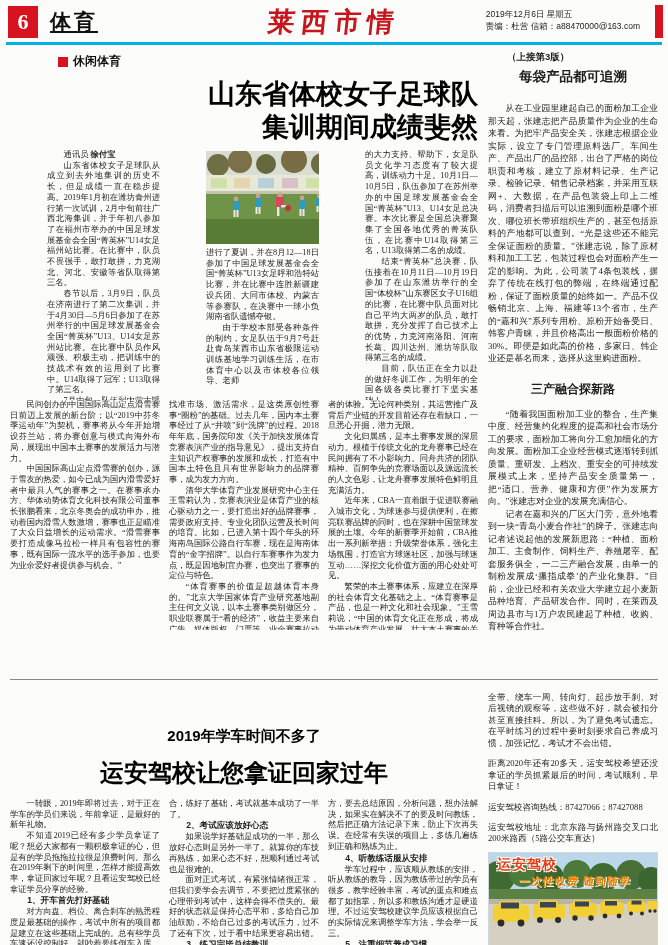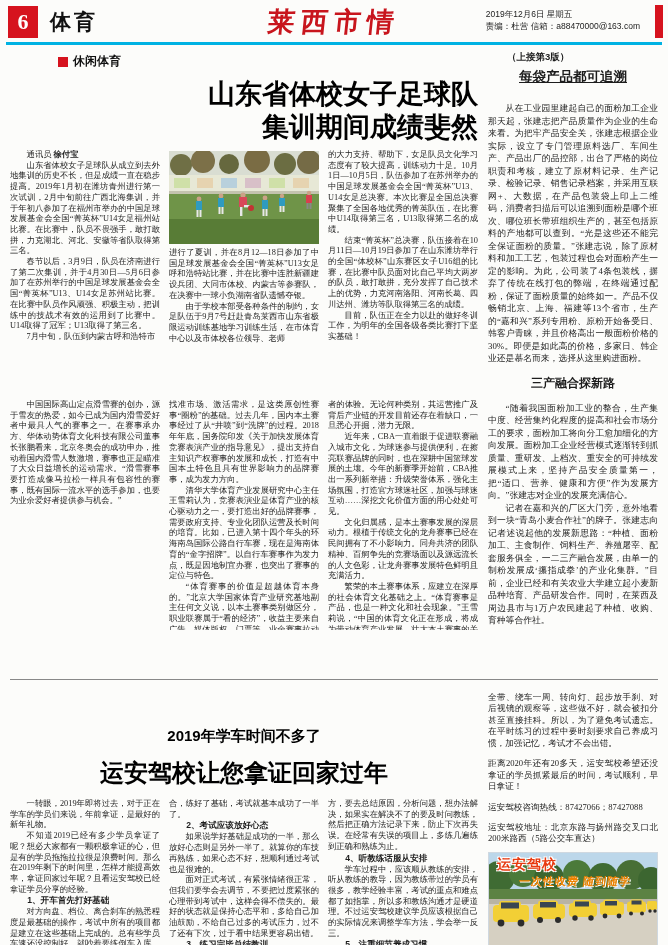--- a/index.html
+++ b/index.html
@@ -6,51 +6,51 @@
   .page{
     position:relative;width:668px;height:945px;margin:0 auto;
     background:#fcfcfa;color:#1d1d1d;overflow:hidden;
     font-family:"Liberation Serif","DejaVu Serif",serif;
   }
   
   .masthead{position:relative;height:42px;}
   .mh-left{position:absolute;left:8px;top:6px;display:flex;align-items:center;gap:12px;}
   .pagenum-box{width:30px;height:32px;background:#d6131e;color:#fff;display:flex;align-items:center;justify-content:center;
     font:bold 22px "Liberation Serif",serif;}
-  .section-name{font:bold 21px "Liberation Sans",sans-serif;letter-spacing:3px;color:#111;}
+  .section-name{font:bold 21px "Liberation Sans",sans-serif;letter-spacing:3px;color:#111;text-decoration:underline;}
   .paper-title{position:absolute;left:50%;top:4px;transform:translateX(-50%) skewX(-6deg);
     color:#c8151d;font:bold 27px "DejaVu Serif",serif;letter-spacing:6px;white-space:nowrap;}
   .issue-info{position:absolute;right:28px;top:9px;font:8.5px "Liberation Sans",sans-serif;line-height:11.5px;color:#222;text-align:left;}
   .corner-bar{position:absolute;right:5px;top:5px;width:8px;height:33px;background:#d6131e;}
   .masthead-rule{height:3px;background:#00b2e3;margin:0 6px;}
   
   .content{display:flex;gap:10px;padding:2px 10px 0 10px;}
   .left-zone{width:468px;}
   .right-zone{width:170px;height:622px;overflow:hidden;padding-top:4px;}
   .section-label{display:flex;align-items:center;gap:5px;margin:6px 0 0 0;
     font:bold 12px "Liberation Sans",sans-serif;color:#111;padding-left:48px;}
   .bullet{width:10px;height:10px;background:#d6131e;flex:0 0 auto;}
   
   .hl-big{ text-align:right;font:bold 27px "Liberation Sans",sans-serif;line-height:33px;margin:8px 0 6px;color:#000;}
   .hl-mid{text-align:center;font:bold 24px "Liberation Sans",sans-serif;margin:12px 0 8px;color:#000;}
   .hl-sub{text-align:center;font:bold 15px "Liberation Sans",sans-serif;margin:0 0 11px;color:#000;}
   
   .cols{display:flex;gap:9px;}
   .col{width:150px;font-size:8.3px;line-height:10.7px;text-align:justify;overflow:hidden;}
-  .cols-a1 .col{height:250px;}
+  .cols-a1 .col{height:250px;margin-left:37px;}
   .cols-a2 .col{height:230px;}
   .cols-a3 .col{height:166px;}
   .col p,.right-zone p{margin:0;text-indent:2em;}
   p.cont{text-indent:0;}
   .num-head{font:bold 8.6px "Liberation Sans",sans-serif;text-indent:1.2em;margin:1px 0;}
   
   .right-zone{font-size:8.8px;line-height:12.5px;text-align:justify;}
   .continued-label{font:bold 9.5px "Liberation Sans",sans-serif;text-indent:0;}
-  .flour-title{text-align:center;font:bold 13.5px "Liberation Sans",sans-serif;margin:4px 0 16px;text-decoration:underline;}
-  .flour-subhead{text-align:center;font:bold 12px "Liberation Sans",sans-serif;margin:10px 0 10px;}
+  .flour-title{text-align:center;font:bold 13.5px "Liberation Sans",sans-serif;margin:4px 0 16px;}
+  .flour-subhead{text-align:center;font:bold 12px "Liberation Sans",sans-serif;margin:16px 0 10px;}
   
   .photo{width:150px;height:93px;margin:1px 0 4px;display:block;}
   
   .divider{height:1px;background:#888;margin:6px 10px 0 10px;}
   .bottom-zone{display:flex;gap:10px;padding:3px 10px 0 10px;}
   .bottom-left{width:468px;}
   .bl-head{margin-top:44px;}
   .bottom-right{width:170px;font-size:8.6px;line-height:11.6px;text-align:justify;}
   .br-text{height:164px;overflow:hidden;}
   .ad{position:relative;width:170px;height:97px;margin-top:5px;border:1px solid #cfd8e0;box-sizing:border-box;overflow:hidden;}
@@ -156,31 +156,32 @@
             <p class="cont">的大力支持、帮助下，女足队员文化学习态度有了较大提高，训练动力十足。10月1日—10月5日，队伍参加了在苏州举办的中国足球发展基金会全国“菁英杯”U13、U14女足总决赛。本次比赛是全国总决赛聚集了全国各地优秀的菁英队伍，在比赛中U14取得第三名，U13取得第二名的成绩。</p>
             <p>结束“菁英杯”总决赛，队伍接着在10月11日—10月19日参加了在山东潍坊举行的全国“体校杯”山东赛区女子U16组的比赛，在比赛中队员面对比自己平均大两岁的队员，敢打敢拼，充分发挥了自己技术上的优势，力克河南洛阳、河南长葛、四川达州、潍坊等队取得第三名的成绩。</p>
             <p>目前，队伍正在全力以赴的做好冬训工作，为明年的全国各级各类比赛打下坚实基础！</p>
           </div>
         </div>
       </article>
 
       <article>
         <div class="cols cols-a2">
           <div class="col">
+            <p>民间创办的中国国际高山定点滑雪赛日前迈上发展的新台阶；以“2019中芬冬季运动年”为契机，赛事将从今年开始增设芬兰站，将办赛创意与模式向海外布局，展现出中国本土赛事的发展活力与潜力。</p>
             <p>中国国际高山定点滑雪赛的创办，源于雪友的热爱，如今已成为国内滑雪爱好者中最具人气的赛事之一。在赛事承办方、华体动势体育文化科技有限公司董事长张鹏看来，北京冬奥会的成功申办，推动着国内滑雪人数激增，赛事也正是瞄准了大众日益增长的运动需求。“滑雪赛事要打造成像马拉松一样具有包容性的赛事，既有国际一流水平的选手参加，也要为业余爱好者提供参与机会。”</p>
           </div>
           <div class="col">
             <p class="cont">找准市场、激活需求，是这类原创性赛事“圈粉”的基础。过去几年，国内本土赛事经过了从“井喷”到“洗牌”的过程。2018年年底，国务院印发《关于加快发展体育竞赛表演产业的指导意见》，提出支持自主知识产权赛事的发展和成长，打造有中国本土特色且具有世界影响力的品牌赛事，成为发力方向。</p>
             <p>清华大学体育产业发展研究中心主任王雪莉认为，竞赛表演业是体育产业的核心驱动力之一，要打造出好的品牌赛事，需要政府支持、专业化团队运营及长时间的培育。比如，已进入第十四个年头的环海南岛国际公路自行车赛，现在是海南体育的“金字招牌”。以自行车赛事作为发力点，既是因地制宜办赛，也突出了赛事的定位与特色。</p>
             <p>“体育赛事的价值是超越体育本身的。”北京大学国家体育产业研究基地副主任何文义说，以本土赛事类别做区分，职业联赛属于“看的经济”，收益主要来自广告、媒体版权、门票等，业余赛事拉动的则是“玩的经济”，重在参与</p>
           </div>
           <div class="col">
             <p class="cont">者的体验。无论何种类别，其运营推广及背后产业链的开发目前还存在着缺口，一旦悉心开掘，潜力无限。</p>
+            <p>文化归属感，是本土赛事发展的深层动力。根植于传统文化的龙舟赛事已经在民间拥有了不小影响力。同舟共济的团队精神、百舸争先的竞赛场面以及源远流长的人文色彩，让龙舟赛事发展特色鲜明且充满活力。</p>
             <p>近年来，CBA一直着眼于促进联赛融入城市文化，为球迷参与提供便利，在擦亮联赛品牌的同时，也在深耕中国篮球发展的土壤。今年的新赛季开始前，CBA推出一系列新举措：升级荣誉体系，强化主场氛围，打造官方球迷社区，加强与球迷互动……深挖文化价值方面的用心处处可见。</p>
-            <p>文化归属感，是本土赛事发展的深层动力。根植于传统文化的龙舟赛事已经在民间拥有了不小影响力。同舟共济的团队精神、百舸争先的竞赛场面以及源远流长的人文色彩，让龙舟赛事发展特色鲜明且充满活力。</p>
             <p>繁荣的本土赛事体系，应建立在深厚的社会体育文化基础之上。“体育赛事是产品，也是一种文化和社会现象。”王雪莉说，“中国的体育文化正在形成，将成为带动体育产业发展、壮大本土赛事的关键所在。”</p>
 
           </div>
         </div>
       </article>
     </div>
 
     <aside class="right-zone">
       <p class="continued-label">（上接第3版）</p>
       <h3 class="flour-title">每袋产品都可追溯</h3>

